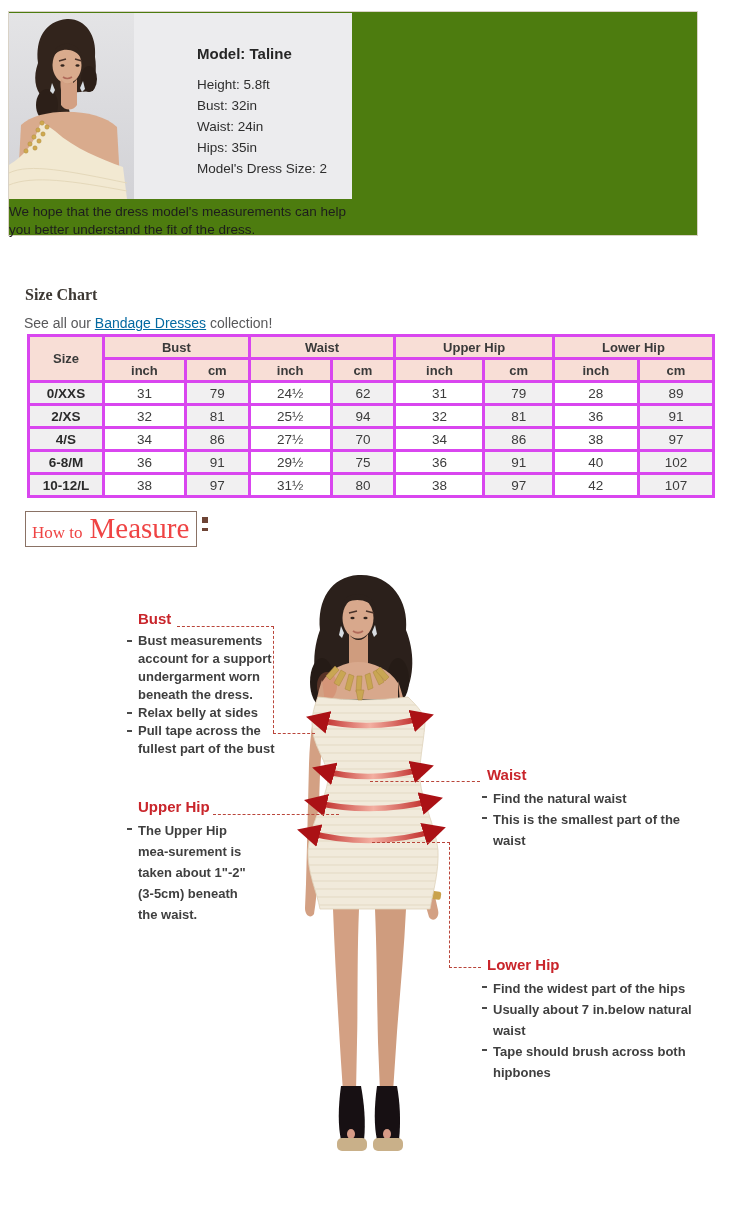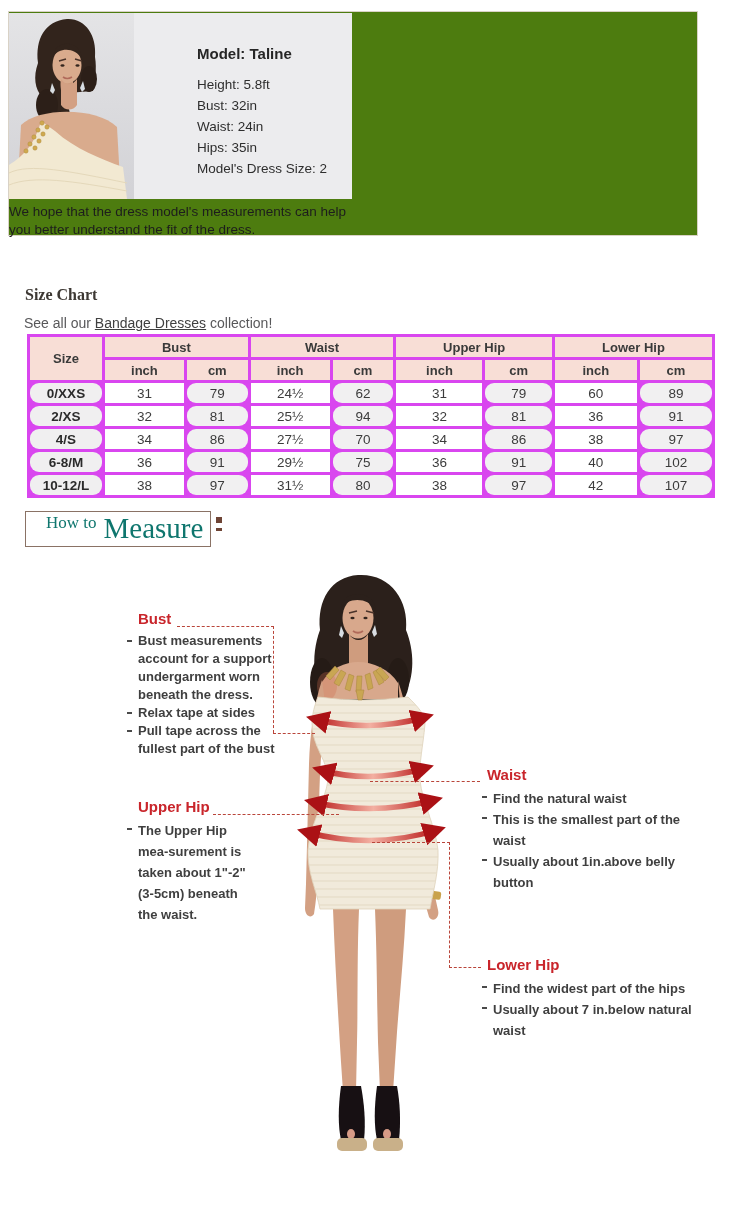--- a/index.html
+++ b/index.html
@@ -11,33 +11,33 @@
   .model-box { position:absolute; left:8px; top:11px; width:690px; height:225px; border:1px solid #d9d2c6; background:#4d7c0f; }
   .model-photo { position:absolute; left:0; top:1px; width:125px; height:186px; display:block; }
   .model-panel { position:absolute; left:125px; top:1px; width:218px; height:186px; background:#ececee; padding:32px 0 0 63px; }
   .model-title { font-size:15px; font-weight:bold; color:#262626; margin-bottom:12px; }
   .model-stat { font-size:13.5px; color:#2e2e2e; line-height:21px; }
   .model-note { position:absolute; left:0; top:191px; width:352px; font-size:13.5px; line-height:18px; color:#1d1d1d; }
 
   
   .size-chart-title { position:absolute; left:25px; top:286px; font-family:"Liberation Serif", serif; font-size:16px; font-weight:bold; color:#3d3833; }
   .collection-line { position:absolute; left:24px; top:315px; font-size:14px; color:#58585a; }
-  .collection-line a { color:#404040; text-decoration:underline; }
+  .collection-line a { color:#0369a1; text-decoration:underline; }
 
   .size-table { position:absolute; left:27px; top:334px; width:688px; border-collapse:separate; border-spacing:3px; background:#d946ef; }
   .size-table th, .size-table td { text-align:center; vertical-align:middle; padding:2px 4px; height:20px; }
   .size-table th { font-size:13px; font-weight:bold; color:#3a3a3a; background:#f8ded6; }
   .size-table td { font-size:13.5px; color:#3c3c3c; }
-  .size-table td.c-size { background:#f0eff0; font-weight:bold; color:#2b2b2b; width:72px;border-radius:9px; }
+  .size-table td.c-size { background:#f0eff0; font-weight:bold; color:#2b2b2b; width:72px; }
   .size-table td.c-in { background:#ffffff; }
-  .size-table td.c-cm { background:#f1f0f1;border-radius:9px; }
+  .size-table td.c-cm { background:#f1f0f1; }
 
   
   .htm-wrap { position:absolute; left:25px; top:511px; display:flex; align-items:flex-start; }
-  .htm-box { display:inline-flex; align-items:flex-start; border:1px solid #8a7265; padding:1px 7px 3px 20px; color:#0f766e; }
+  .htm-box { display:inline-flex; align-items:flex-end; border:1px solid #8a7265; padding:1px 7px 3px 6px; color:#ef4444; }
   .htm-small { font-family:"Liberation Serif", serif; font-size:17px; }
   .htm-large { font-family:"Liberation Serif", serif; font-size:29px; line-height:30px; margin-left:7px; }
   .htm-colon { display:inline-block; margin-left:5px; margin-top:6px; }
   .htm-colon .sq1 { display:block; width:6px; height:6px; background:#6e4435; }
   .htm-colon .sq2 { display:block; width:6px; height:3px; background:#6e4435; margin-top:5px; }
 
   
   .figure-svg { position:absolute; left:285px; top:562px; width:180px; height:606px; }
   .dash-h { position:absolute; border-top:1px dashed #b9453a; height:0; }
   .dash-v { position:absolute; border-left:1px dashed #b9453a; width:0; }
@@ -154,21 +154,21 @@
     </thead>
     <tbody>
       <tr>
         <td class="c-size">0/XXS</td>
         <td class="c-in">31</td>
         <td class="c-cm">79</td>
         <td class="c-in">24½</td>
         <td class="c-cm">62</td>
         <td class="c-in">31</td>
         <td class="c-cm">79</td>
-        <td class="c-in">60</td>
+        <td class="c-in">28</td>
         <td class="c-cm">89</td>
       </tr>
       <tr>
         <td class="c-size">2/XS</td>
         <td class="c-in">32</td>
         <td class="c-cm">81</td>
         <td class="c-in">25½</td>
         <td class="c-cm">94</td>
         <td class="c-in">32</td>
         <td class="c-cm">81</td>
@@ -300,42 +300,42 @@
   <div class="dash-h dl-waist-h"></div>
   <div class="dash-h dl-uhip-h"></div>
   <div class="dash-h dl-lhip-h"></div>
   <div class="dash-v dl-lhip-v"></div>
   <div class="dash-h dl-lhip-h2"></div>
 
   <div class="ann ann-bust">
     <div class="ann-label">Bust</div>
     <ul class="ann-list">
       <li>Bust measurements account for a support undergarment worn beneath the dress.</li>
-      <li>Relax tape at sides</li>
+      <li>Relax belly at sides</li>
       <li>Pull tape across the fullest part of the bust</li>
     </ul>
   </div>
 
   <div class="ann ann-waist">
     <div class="ann-label">Waist</div>
     <ul class="ann-list">
       <li>Find the natural waist</li>
       <li>This is the smallest part of the waist</li>
-      <li>Usually about 1in.above belly button</li>
     </ul>
   </div>
 
   <div class="ann ann-uhip">
     <div class="ann-label">Upper Hip</div>
     <ul class="ann-list">
       <li>The Upper Hip mea-surement is taken about 1"-2" (3-5cm) beneath the waist.</li>
     </ul>
   </div>
 
   <div class="ann ann-lhip">
     <div class="ann-label">Lower Hip</div>
     <ul class="ann-list">
       <li>Find the widest part of the hips</li>
       <li>Usually about 7 in.below natural waist</li>
+      <li>Tape should brush across both hipbones</li>
     </ul>
   </div>
 
 </div>
 
 </body></html>

